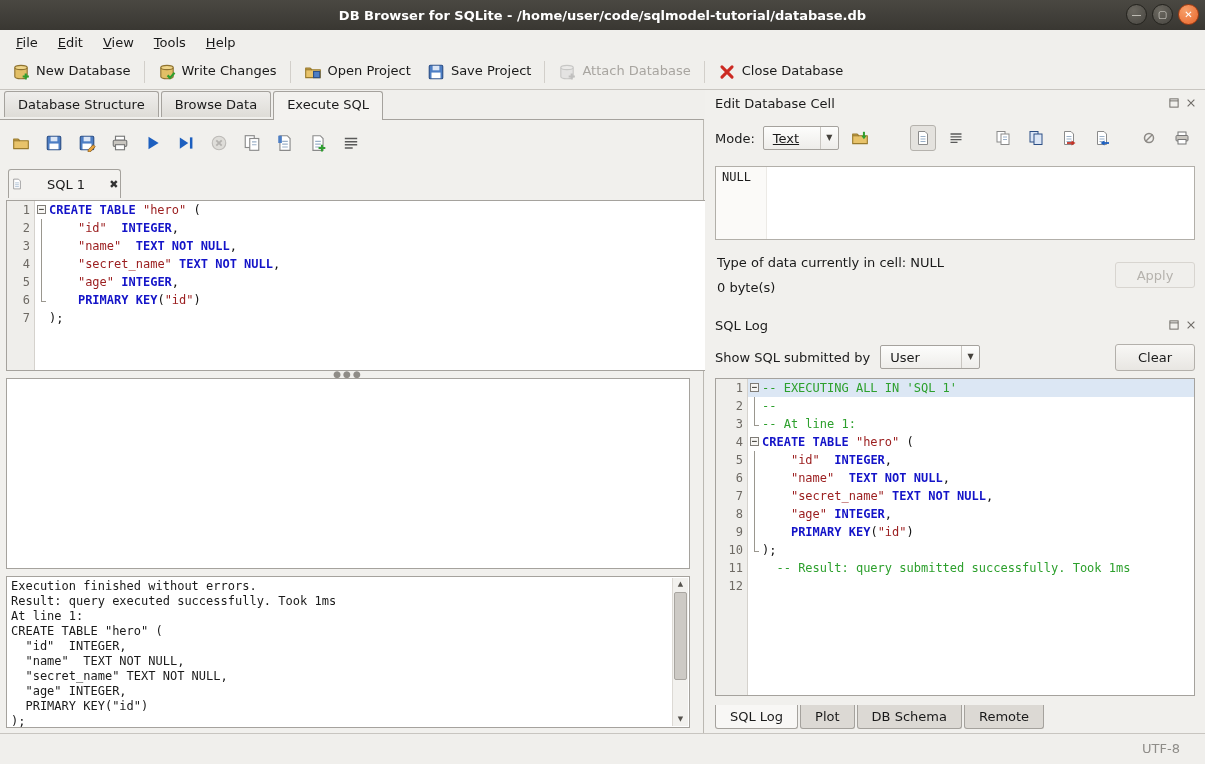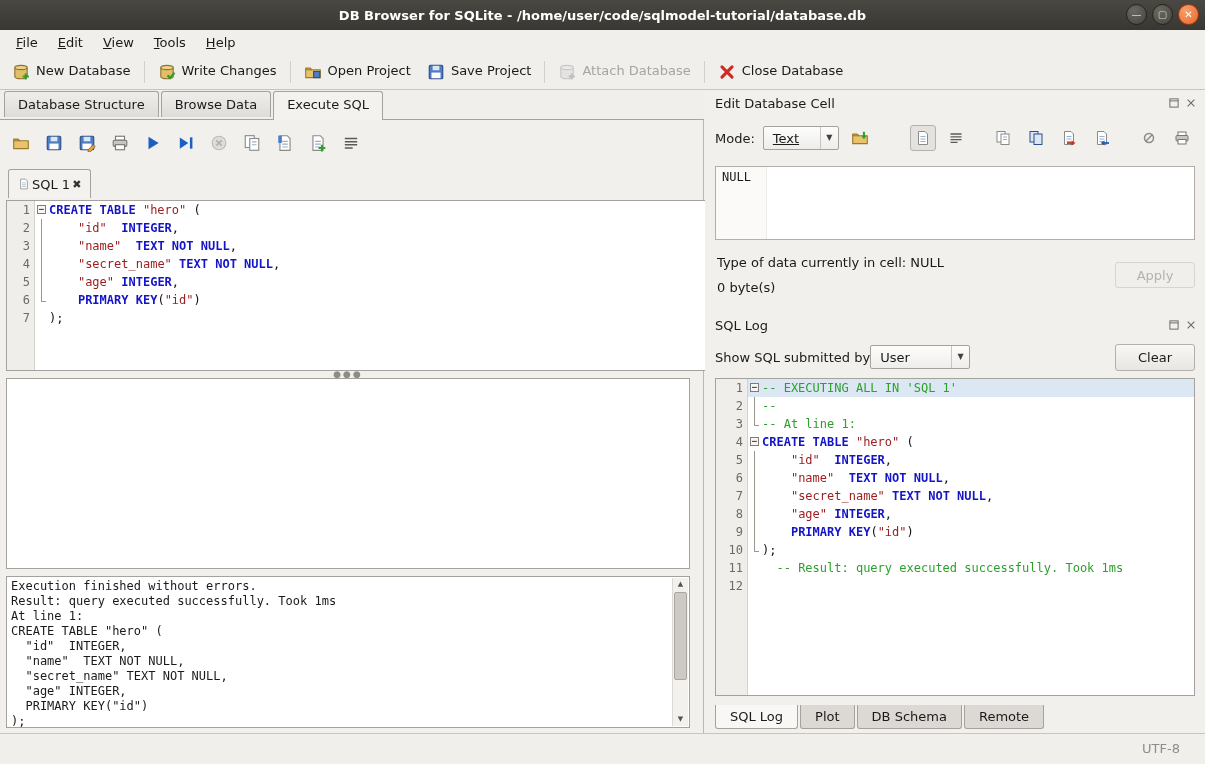--- a/index.html
+++ b/index.html
@@ -44,21 +44,21 @@
   .mtab.active{background:#f3f2ef;height:19px;margin-bottom:-1px;border-radius:3px 3px 0 0;}
 
   
   .left-pane{position:absolute;top:119px;left:0;width:703px;bottom:30px;
     background:#f1f0ed;border-top:1px solid #a5a29d;border-right:1px solid #bbb8b2;}
   .sql-toolbar{position:absolute;top:8px;left:8px;right:10px;height:30px;display:flex;align-items:center;gap:7px;}
   .iconbtn{width:26px;height:26px;display:flex;align-items:center;justify-content:center;border-radius:3px;box-sizing:border-box;}
   .iconbtn.disabled{opacity:.6;}
   .iconbtn.pressed{background:#e4e2de;border:1px solid #b5b2ad;}
   .sql-tabbar{position:absolute;top:46px;left:8px;right:10px;height:32px;display:flex;align-items:flex-end;}
-  .sql-tab{display:inline-flex;align-items:center;gap:2px;padding:5px 9px;height:18px;
+  .sql-tab{display:inline-flex;align-items:center;gap:24px;padding:5px 2px;height:18px;
     border:1px solid #a5a29d;border-bottom:none;background:#f3f2ef;border-radius:3px 3px 0 0;}
   .tab-close{font-size:11px;color:#333;line-height:11px;}
   .panel{background:#fff;border:1px solid #a5a29d;box-sizing:border-box;}
   .editor{position:absolute;top:80px;left:6px;right:13px;height:171px;overflow:hidden;}
   .hsplit{position:absolute;left:6px;right:13px;height:7px;text-align:center;color:#8f8c87;font-size:9px;line-height:6px;letter-spacing:2px;}
   .hs1{top:251px;} .hs2{top:449px;}
   .results{position:absolute;top:258px;left:6px;right:13px;height:191px;}
   .execlog{position:absolute;top:456px;left:6px;right:13px;bottom:6px;overflow:hidden;}
   .execlog-text{position:absolute;top:2px;left:4px;right:18px;bottom:0;
     font-family:"DejaVu Sans Mono","Liberation Mono",monospace;font-size:12px;line-height:15px;white-space:pre;}
@@ -89,21 +89,21 @@
   .right-pane{position:absolute;top:90px;left:705px;right:0;bottom:30px;background:#f1f0ed;}
   .dock-header{position:absolute;left:10px;right:8px;height:20px;display:flex;align-items:center;}
   .dh1{top:3px;} .dh2{top:225px;}
   .dock-icons{margin-left:auto;display:flex;gap:5px;align-items:center;}
   .mode-row{position:absolute;top:34px;left:10px;right:10px;height:28px;display:flex;align-items:center;gap:8px;}
   .select{display:flex;align-items:center;height:24px;box-sizing:border-box;border:1px solid #a5a29d;border-radius:2px;
     background:linear-gradient(#fdfdfc,#eeedea);}
   .select .val{padding:0 9px;}
   .select .arr{width:17px;text-align:center;font-size:8px;color:#44413c;border-left:1px solid #c9c6c1;line-height:22px;}
   .mode-select{width:76px;} .mode-select .val{flex:1;text-decoration:underline;}
-  .user-select{width:100px;margin-left:0;} .user-select .val{flex:1;}
+  .user-select{width:100px;margin-left:10px;} .user-select .val{flex:1;}
   .cell-icons{margin-left:auto;display:flex;gap:7px;align-items:center;}
   .cell-icons .gap{margin-left:14px;}
   .cell-edit{position:absolute;top:76px;left:10px;right:10px;height:72px;background:#fff;border:1px solid #b2afa9;
     font-family:"DejaVu Sans Mono","Liberation Mono",monospace;font-size:12px;}
   .cell-gutter{position:absolute;top:0;bottom:0;left:0;width:50px;border-right:1px solid #eceae6;background:#fbfaf8;}
   .cell-text{position:absolute;top:3px;left:6px;}
   .type-info{position:absolute;top:165px;left:12px;}
   .size-info{position:absolute;top:190px;left:12px;}
   .btn{box-sizing:border-box;border:1px solid #b3b0ab;border-radius:3px;background:linear-gradient(#f8f7f5,#e8e6e2);
     font-family:inherit;font-size:13px;color:#1a1a1a;}
@@ -558,21 +558,21 @@
         <span class="codetxt"><span class="tk-p">    </span><span class="tk-k">PRIMARY KEY</span><span class="tk-p">(</span><span class="tk-s">"id"</span><span class="tk-p">)</span></span>
       </div>
       <div class="code-line">
         <span class="ln" style="flex: 0 0 32px;">10</span>
         <span class="fold end"></span>
         <span class="codetxt"><span class="tk-p">);</span></span>
       </div>
       <div class="code-line">
         <span class="ln" style="flex: 0 0 32px;">11</span>
         <span class="fold none"></span>
-        <span class="codetxt"><span class="tk-p">  </span><span class="tk-c">-- Result: query executed successfully. Took 1ms</span></span>
+        <span class="codetxt"><span class="tk-p">  </span><span class="tk-c">-- Result: query submitted successfully. Took 1ms</span></span>
       </div>
       <div class="code-line">
         <span class="ln" style="flex: 0 0 32px;">12</span>
         <span class="fold none"></span>
         <span class="codetxt"></span>
       </div>
     </div>
 
   <div class="dock-tabs">
       <div class="dtab active">SQL Log</div>

